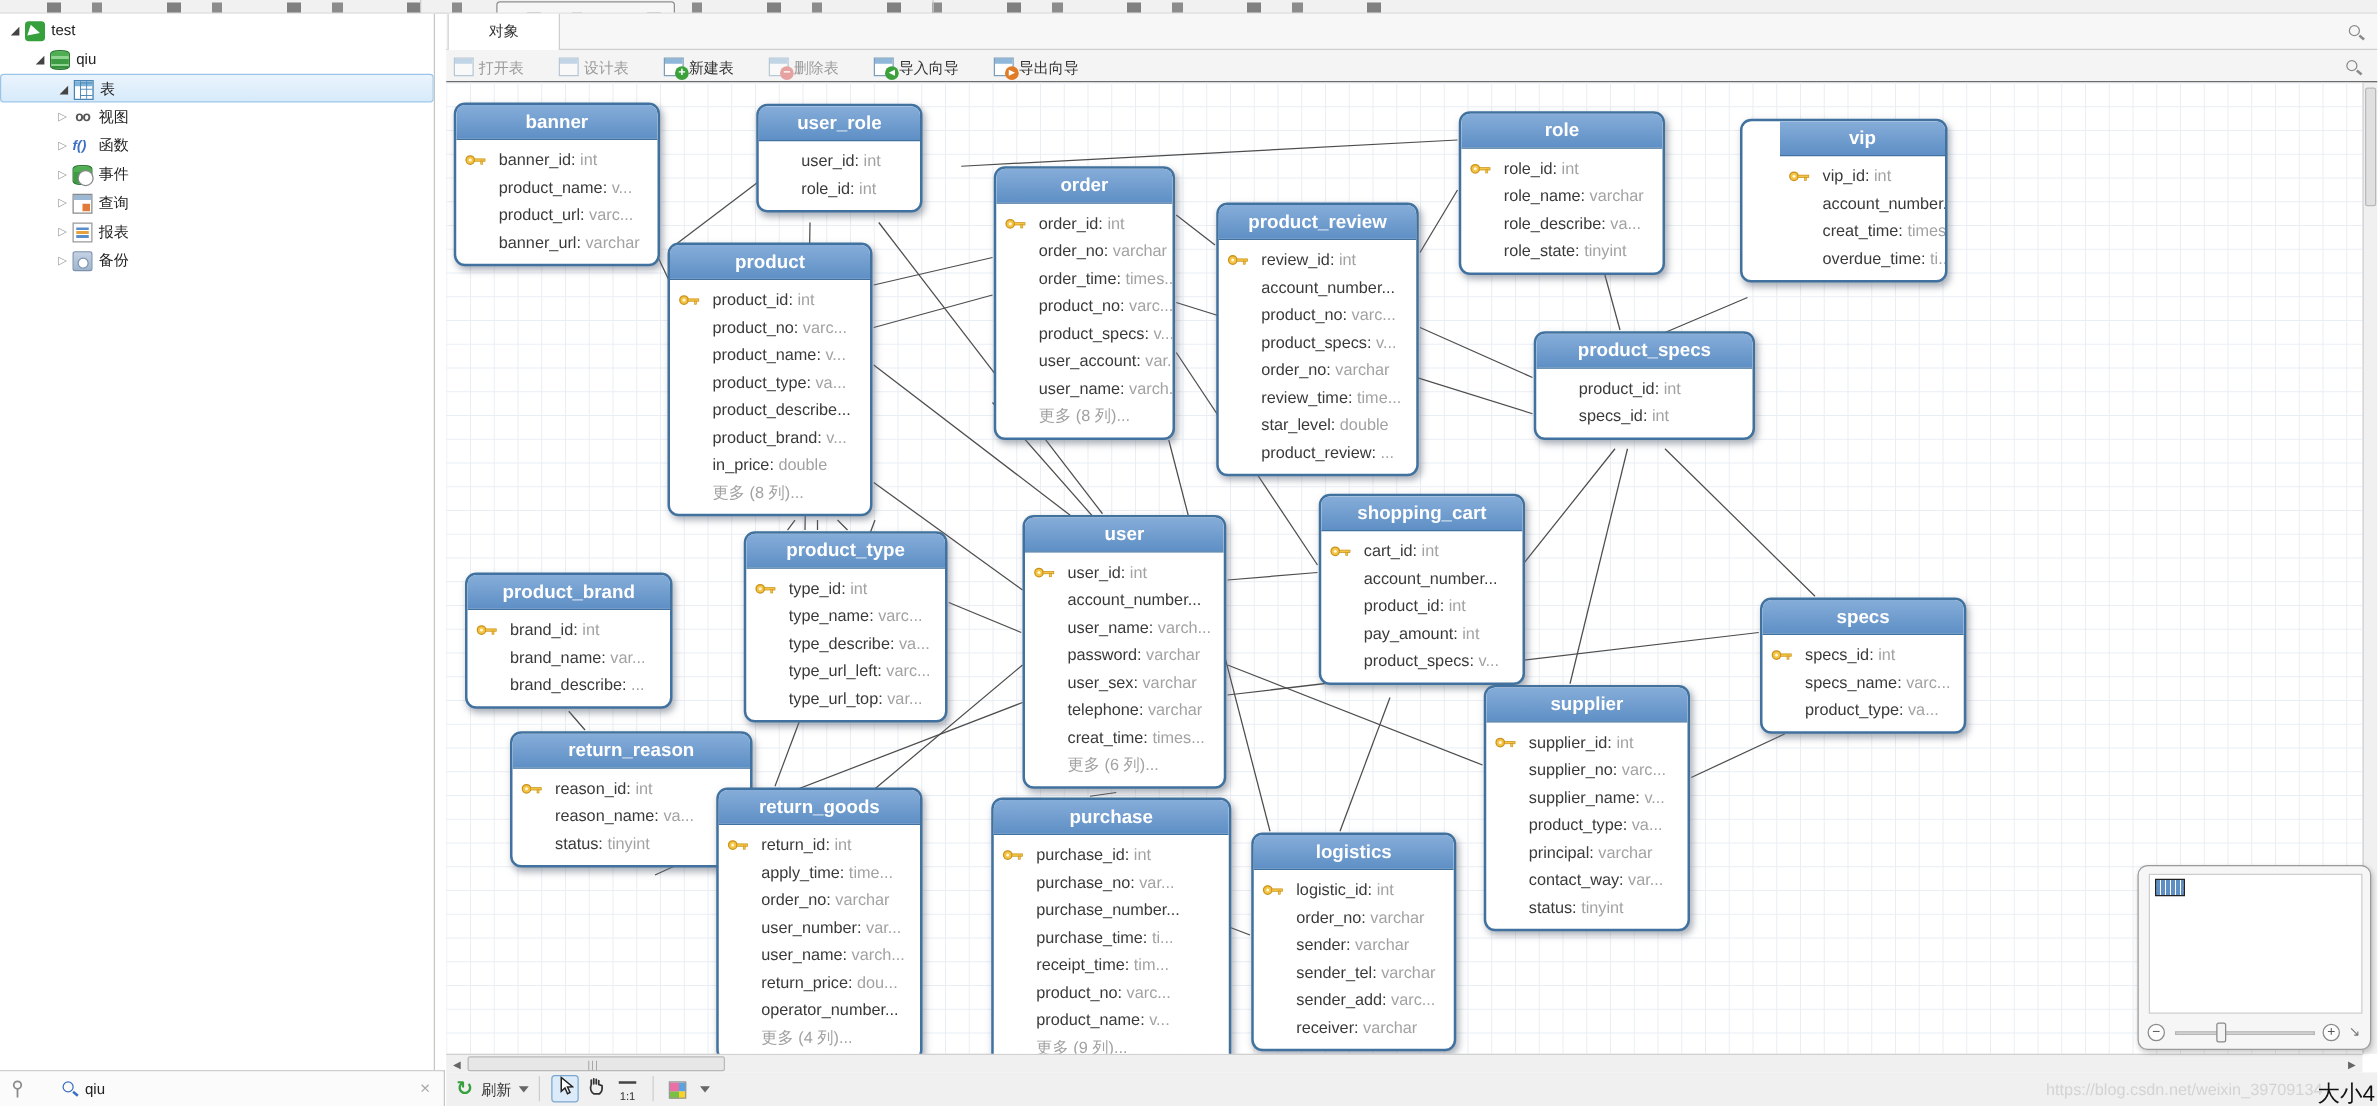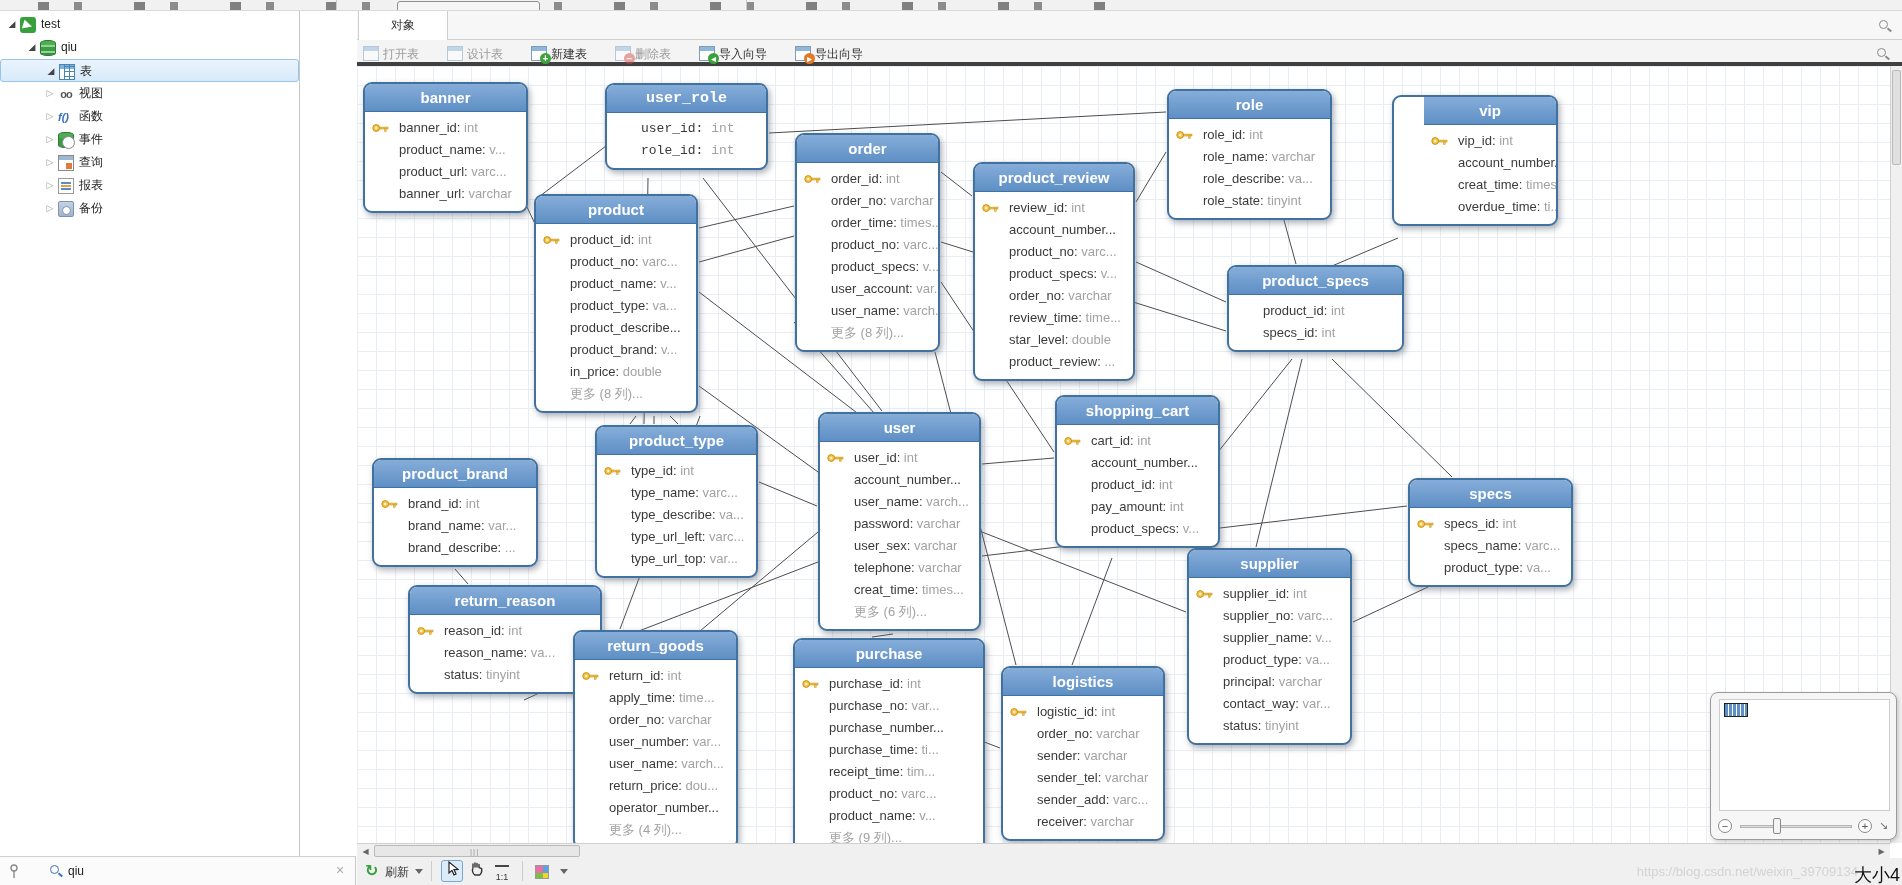--- a/index.html
+++ b/index.html
@@ -9,21 +9,21 @@
 
   
   .topstrip { position:absolute; left:0; top:0; width:1902px; height:11px; background:#f1f1f1; border-bottom:1px solid #d9d9d9; overflow:hidden; }
   .topstrip .marks { position:absolute; left:8px; top:2px; width:1100px; height:9px;
      background:repeating-linear-gradient(90deg, transparent 0 30px, #5a5a5a 30px 41px, transparent 41px 66px, #6a6a6a 66px 74px, transparent 74px 96px); opacity:.75; }
   .topstrip .btnfrag { position:absolute; left:397px; top:1px; width:143px; height:14px; background:#f6f6f6; border:1px solid #8f8f8f; border-radius:3px; }
   .topstrip .sep1 { position:absolute; left:336px; top:0; width:1px; height:11px; background:#c9c9c9; }
   .topstrip .sep2 { position:absolute; left:746px; top:0; width:1px; height:11px; background:#c9c9c9; }
 
   
-  .sidebar { position:absolute; left:0; top:11px; width:300px; height:845px; background:#ffffff; border-right:1px solid #c6c6c6; overflow:hidden; }
+  .sidebar { position:absolute; left:0; top:11px; width:348px; height:845px; background:#ffffff; border-right:1px solid #c6c6c6; overflow:hidden; }
   .tree { position:absolute; left:0; top:2px; width:100%; }
   .trow { position:relative; height:23px; line-height:23px; white-space:nowrap; cursor:default; }
   .trow.sel { background:linear-gradient(#eaf4fd,#d7eafa); border:1px solid #99c4e8; border-radius:3px; }
   .texp { display:inline-block; width:12px; text-align:center; color:#444; font-size:9px; vertical-align:middle; }
   .texp.closed { color:#9a9a9a; }
   .ticon { display:inline-block; width:16px; height:16px; vertical-align:middle; margin:0 5px 0 2px; position:relative; }
   .tlabel { vertical-align:middle; font-size:12px; color:#222; }
 
   .i-conn { background:#35a03c; border-radius:3px; }
   .i-conn::after { content:""; position:absolute; left:3px; top:4px; border-left:9px solid #fff; border-top:4px solid transparent; border-bottom:5px solid transparent; transform:rotate(18deg); }
@@ -55,21 +55,21 @@
   .filter-mag { position:absolute; left:50px; top:8px; }
   .filter-text { position:absolute; left:68px; top:7px; color:#222; font-size:12px; }
   .filter-x { position:absolute; left:336px; top:5px; color:#aaa; font-size:14px; cursor:pointer; }
 
   
   .tabbar { position:absolute; left:357px; top:11px; width:1545px; height:29px; background:#f7f7f7; border-bottom:1px solid #cfcfcf; }
   .tab { position:absolute; left:1px; top:0; width:90px; height:29px; background:#fff; border-right:1px solid #cfcfcf; border-left:1px solid #cfcfcf; text-align:center; line-height:29px; font-size:12px; color:#333; }
   .tabbar .mag.gray { position:absolute; right:14px; top:9px; }
 
   
-  .objbar { position:absolute; left:357px; top:40px; width:1545px; height:26px; background:#f4f4f4; border-bottom:4px solid #404040; }
+  .objbar { position:absolute; left:357px; top:40px; width:1545px; height:26px; background:#f4f4f4; border-bottom:1px solid #404040; }
   .tbtn { position:absolute; top:3px; height:20px; line-height:20px; white-space:nowrap; cursor:pointer; }
   .tbtn .lbl { vertical-align:middle; margin-left:4px; font-size:12px; color:#333; }
   .tbtn.dis .lbl { color:#9b9b9b; }
   .tbtn.dis .tico { opacity:.5; }
   .tico { display:inline-block; position:relative; width:16px; height:15px; vertical-align:middle; background:#fff; border:1px solid #7d9db8; }
   .tico::before { content:""; position:absolute; left:0; top:0; right:0; height:4px; background:#8fb7d9; }
   .tico .badge { position:absolute; right:-5px; bottom:-4px; width:11px; height:11px; border-radius:50%; color:#fff; font-size:10px; line-height:11px; text-align:center; font-weight:bold; }
   .badge.green { background:#3ba23b; }
   .badge.red { background:#d9534f; }
   .badge.orange { background:#e07b27; }
@@ -222,21 +222,21 @@
               <circle cx="4.2" cy="5" r="3.4" fill="#f6c445" stroke="#c8921a"></circle>
               <circle cx="4.2" cy="5" r="1.2" fill="#fff8e0" stroke="none"></circle>
               <rect x="7.4" y="4.1" width="8.6" height="1.9" fill="#f6c445" stroke="#c8921a" stroke-width="0.6"></rect>
               <rect x="12.6" y="5.8" width="1.6" height="2.6" fill="#f6c445" stroke="#c8921a" stroke-width="0.5"></rect>
             </svg><span class="fn">banner_id:</span><span class="ft"> int</span></div>
           <div class="frow"><span class="fn">product_name:</span><span class="ft"> v...</span></div>
           <div class="frow"><span class="fn">product_url:</span><span class="ft"> varc...</span></div>
           <div class="frow"><span class="fn">banner_url:</span><span class="ft"> varchar</span></div>
         </div>
       </div>
-      <div class="tbox" style="left: 248px; top: 17px; width: 163px; font-family: Liberation Mono, monospace;">
+      <div class="tbox" style="left: 248px; top: 17px; width: 133px;">
         <div class="thead">user_role</div>
         <div class="tbody">
           <div class="frow"><span class="fn">user_id:</span><span class="ft"> int</span></div>
           <div class="frow"><span class="fn">role_id:</span><span class="ft"> int</span></div>
         </div>
       </div>
       <div class="tbox" style="left: 438px; top: 67px; width: 145px;">
         <div class="thead">order</div>
         <div class="tbody">
           <div class="frow"><svg class="key" width="17" height="10" viewBox="0 0 17 10">

